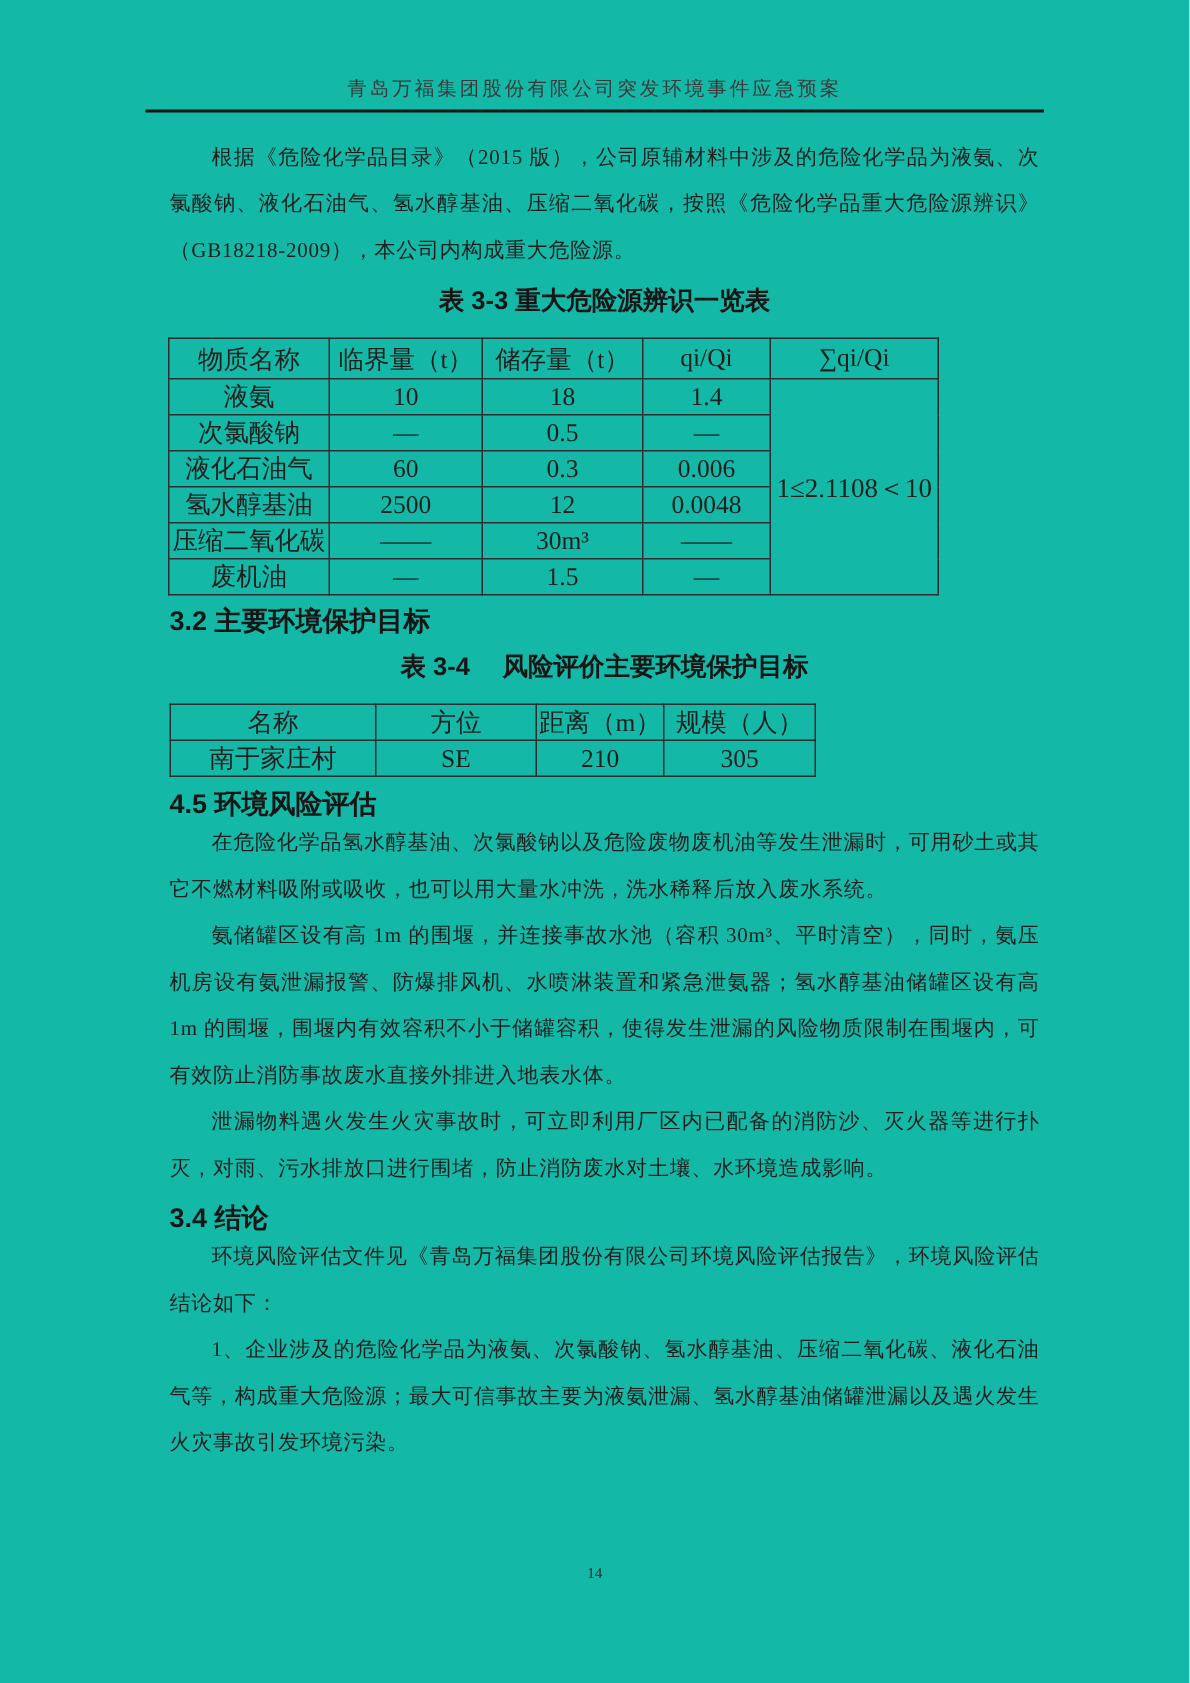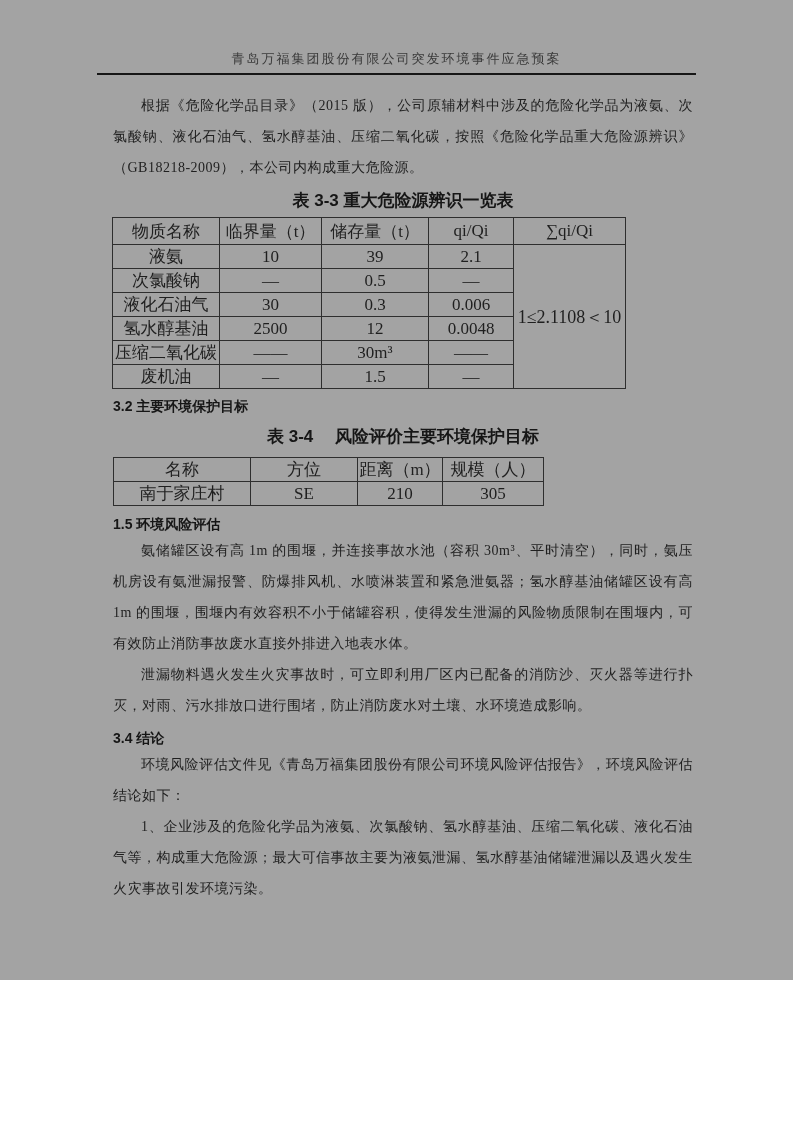--- a/index.html
+++ b/index.html
@@ -1,21 +1,21 @@
 <!DOCTYPE html>
 <html><head>
 <meta charset="utf-8">
 <style>
   html, body { margin: 0; padding: 0; background: #ffffff; }
   .page {
     position: relative;
     width: 793px;
-    height: 980px;
+    height: 1122px;
     margin: 0 auto;
-    background: #a3a3a3;
+    background: #14b8a6;
     outline: 1px solid #e3e3e3;
     overflow: hidden;
     font-family: "Liberation Serif", "DejaVu Serif", serif;
     color: #1f1f1f;
   }
   .doc-header {
     position: absolute;
     top: 50px; left: 0; width: 100%;
     text-align: center;
     font-size: 13px;
@@ -34,34 +34,34 @@
   }
   p.body-par {
     margin: 0;
     font-size: 14px;
     line-height: 31px;
     text-align: justify;
     text-indent: 2em;
     letter-spacing: 0.5px;
   }
   .caption {
-    margin: 0;
+    margin: 12px;
     text-align: center;
     font-weight: bold;
     font-size: 17px;
     line-height: 24px;
     font-family: "Liberation Sans", "DejaVu Sans", sans-serif;
     color: #161616;
   }
   .caption33 { margin-top: 6px; }
   .caption34 { margin-top: 8px; }
   .sec-heading {
     margin: 0;
     font-weight: bold;
-    font-size: 14px;
+    font-size: 18px;
     line-height: 22px;
     font-family: "Liberation Sans", "DejaVu Sans", sans-serif;
     color: #161616;
   }
   .h32 { margin-top: 6px; }
   .h33 { margin-top: 7px; }
   .h34 { margin-top: 6px; }
   .mt4 { margin-top: 4px; }
   table {
     border-collapse: collapse;
@@ -119,33 +119,33 @@
           <tr class="hrow">
         <td>物质名称</td>
         <td>临界量（t）</td>
         <td>储存量（t）</td>
         <td>qi/Qi</td>
         <td>∑qi/Qi</td>
       </tr>
       <tr class="drow">
         <td>液氨</td>
         <td>10</td>
-        <td>39</td>
-        <td>2.1</td>
+        <td>18</td>
+        <td>1.4</td>
         <td class="sumcell" rowspan="6">1≤2.1108＜10</td>
       </tr>
       <tr class="drow">
         <td>次氯酸钠</td>
         <td>—</td>
         <td>0.5</td>
         <td>—</td>
       </tr>
       <tr class="drow">
         <td>液化石油气</td>
-        <td>30</td>
+        <td>60</td>
         <td>0.3</td>
         <td>0.006</td>
       </tr>
       <tr class="drow">
         <td>氢水醇基油</td>
         <td>2500</td>
         <td>12</td>
         <td>0.0048</td>
       </tr>
       <tr class="drow">
@@ -183,22 +183,23 @@
       </tr>
       <tr class="drow">
         <td>南于家庄村</td>
         <td>SE</td>
         <td>210</td>
         <td>305</td>
       </tr>
     </tbody>
       </table>
 
-    <p class="sec-heading h33">1.5  环境风险评估</p>
-
+    <p class="sec-heading h33">4.5  环境风险评估</p>
+
+    <p class="body-par mt4">在危险化学品氢水醇基油、次氯酸钠以及危险废物废机油等发生泄漏时，可用砂土或其它不燃材料吸附或吸收，也可以用大量水冲洗，洗水稀释后放入废水系统。</p>
     <p class="body-par">氨储罐区设有高 1m 的围堰，并连接事故水池（容积 30m³、平时清空），同时，氨压机房设有氨泄漏报警、防爆排风机、水喷淋装置和紧急泄氨器；氢水醇基油储罐区设有高 1m 的围堰，围堰内有效容积不小于储罐容积，使得发生泄漏的风险物质限制在围堰内，可有效防止消防事故废水直接外排进入地表水体。</p>
     <p class="body-par">泄漏物料遇火发生火灾事故时，可立即利用厂区内已配备的消防沙、灭火器等进行扑灭，对雨、污水排放口进行围堵，防止消防废水对土壤、水环境造成影响。</p>
 
     <p class="sec-heading h34">3.4 结论</p>
 
     <p class="body-par mt4">环境风险评估文件见《青岛万福集团股份有限公司环境风险评估报告》，环境风险评估结论如下：</p>
     <p class="body-par">1、企业涉及的危险化学品为液氨、次氯酸钠、氢水醇基油、压缩二氧化碳、液化石油气等，构成重大危险源；最大可信事故主要为液氨泄漏、氢水醇基油储罐泄漏以及遇火发生火灾事故引发环境污染。</p>
 
   </div>
 

